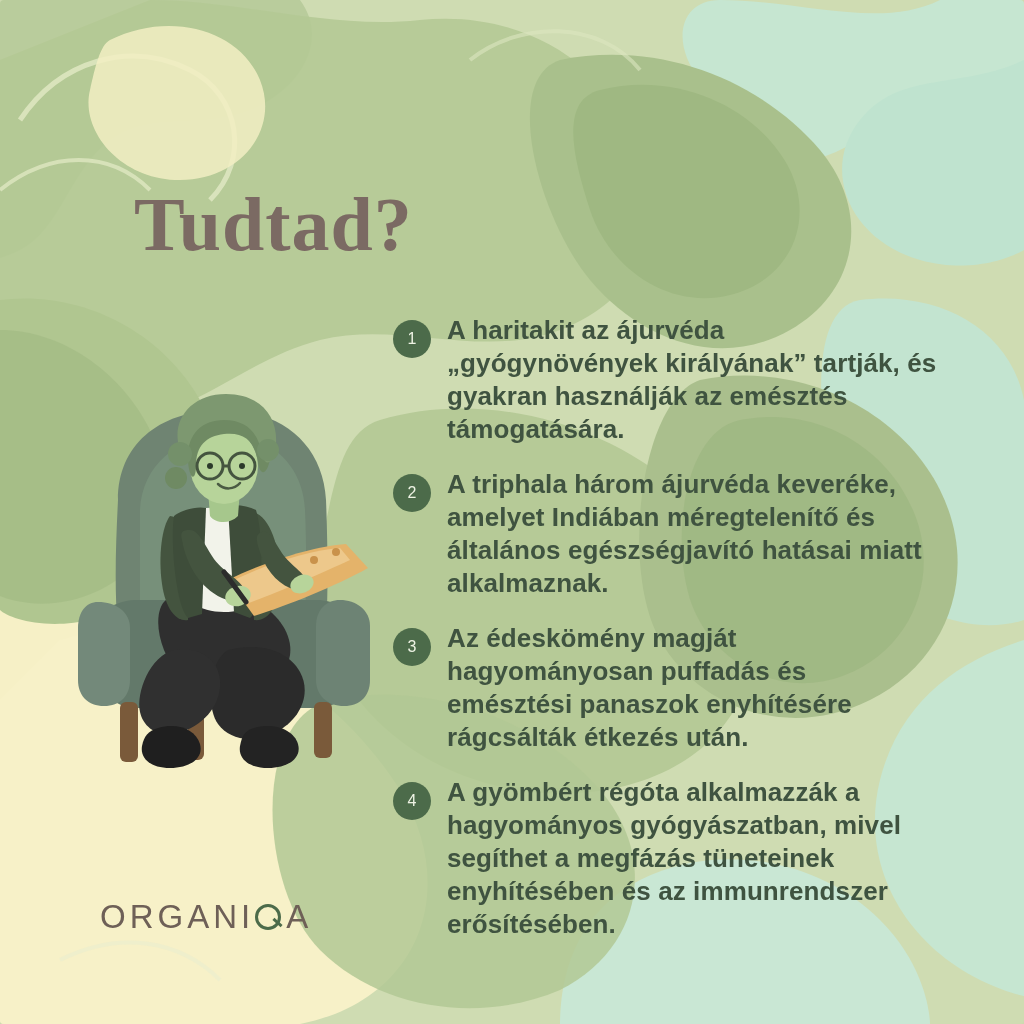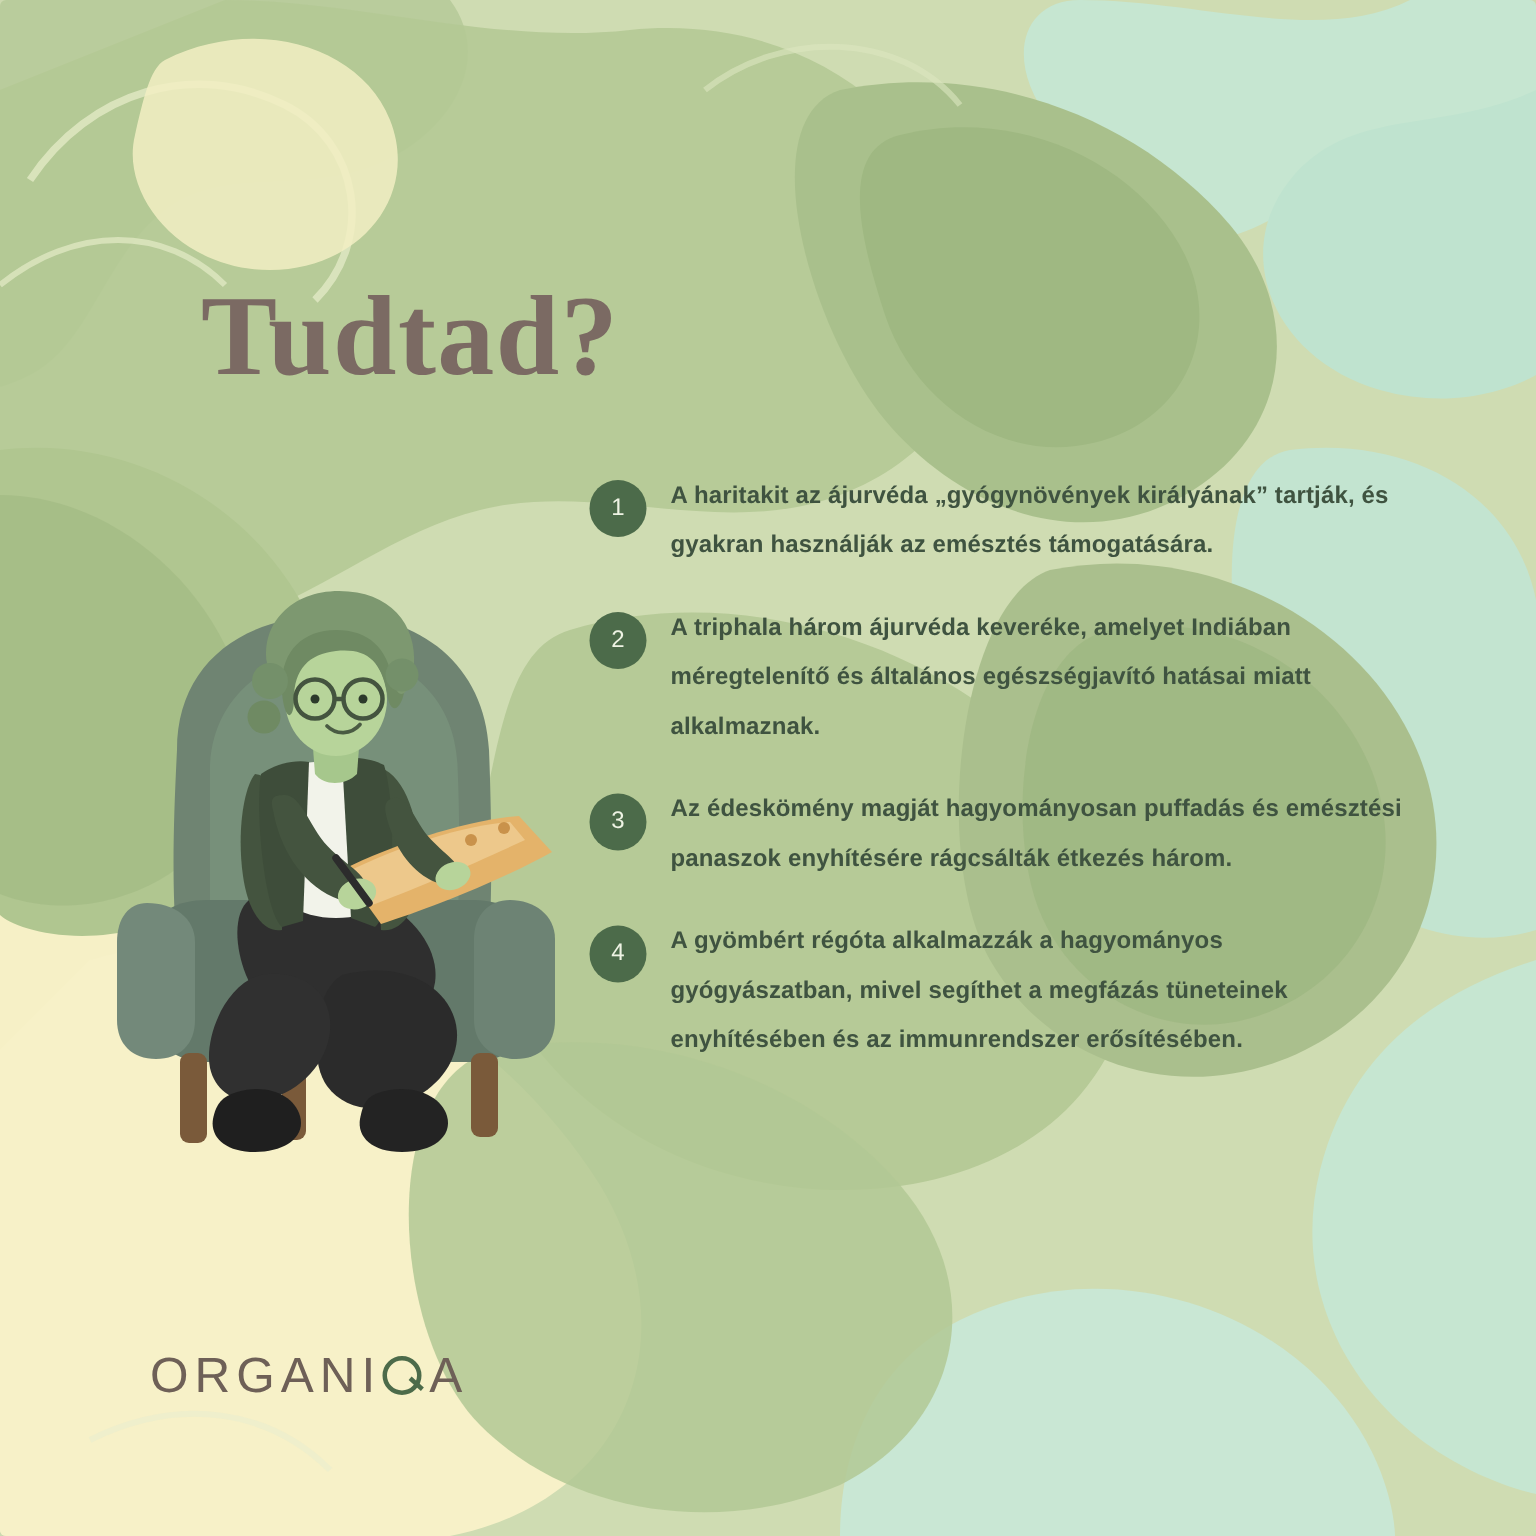--- a/index.html
+++ b/index.html
@@ -59,21 +59,21 @@
     color: #eef3e4;
     font-size: 16px;
     font-weight: normal;
     display: flex;
     align-items: center;
     justify-content: center;
     margin-top: 6px;
     margin-right: 16px;
   }
   .fact-text {
-    font-size: 16px;
+    font-size: 26px;
     line-height: 33px;
     color: #3f5340;
     font-weight: bold;
     letter-spacing: 0.1px;
   }
 
   
   #logo {
     position: absolute;
     left: 100px;
@@ -284,21 +284,21 @@
       <div class="fact-text">A haritakit az ájurvéda „gyógynövények királyának” tartják, és gyakran használják az emésztés támogatására.</div>
     </div>
 
     <div class="fact">
       <div class="fact-badge">2</div>
       <div class="fact-text">A triphala három ájurvéda keveréke, amelyet Indiában méregtelenítő és általános egészségjavító hatásai miatt alkalmaznak.</div>
     </div>
 
     <div class="fact">
       <div class="fact-badge">3</div>
-      <div class="fact-text">Az édeskömény magját hagyományosan puffadás és emésztési panaszok enyhítésére rágcsálták étkezés három.</div>
+      <div class="fact-text">Az édeskömény magját hagyományosan puffadás és emésztési panaszok enyhítésére rágcsálták étkezés után.</div>
     </div>
 
     <div class="fact">
       <div class="fact-badge">4</div>
       <div class="fact-text">A gyömbért régóta alkalmazzák a hagyományos gyógyászatban, mivel segíthet a megfázás tüneteinek enyhítésében és az immunrendszer erősítésében.</div>
     </div>
 
   </div>
 
   <div id="logo">

